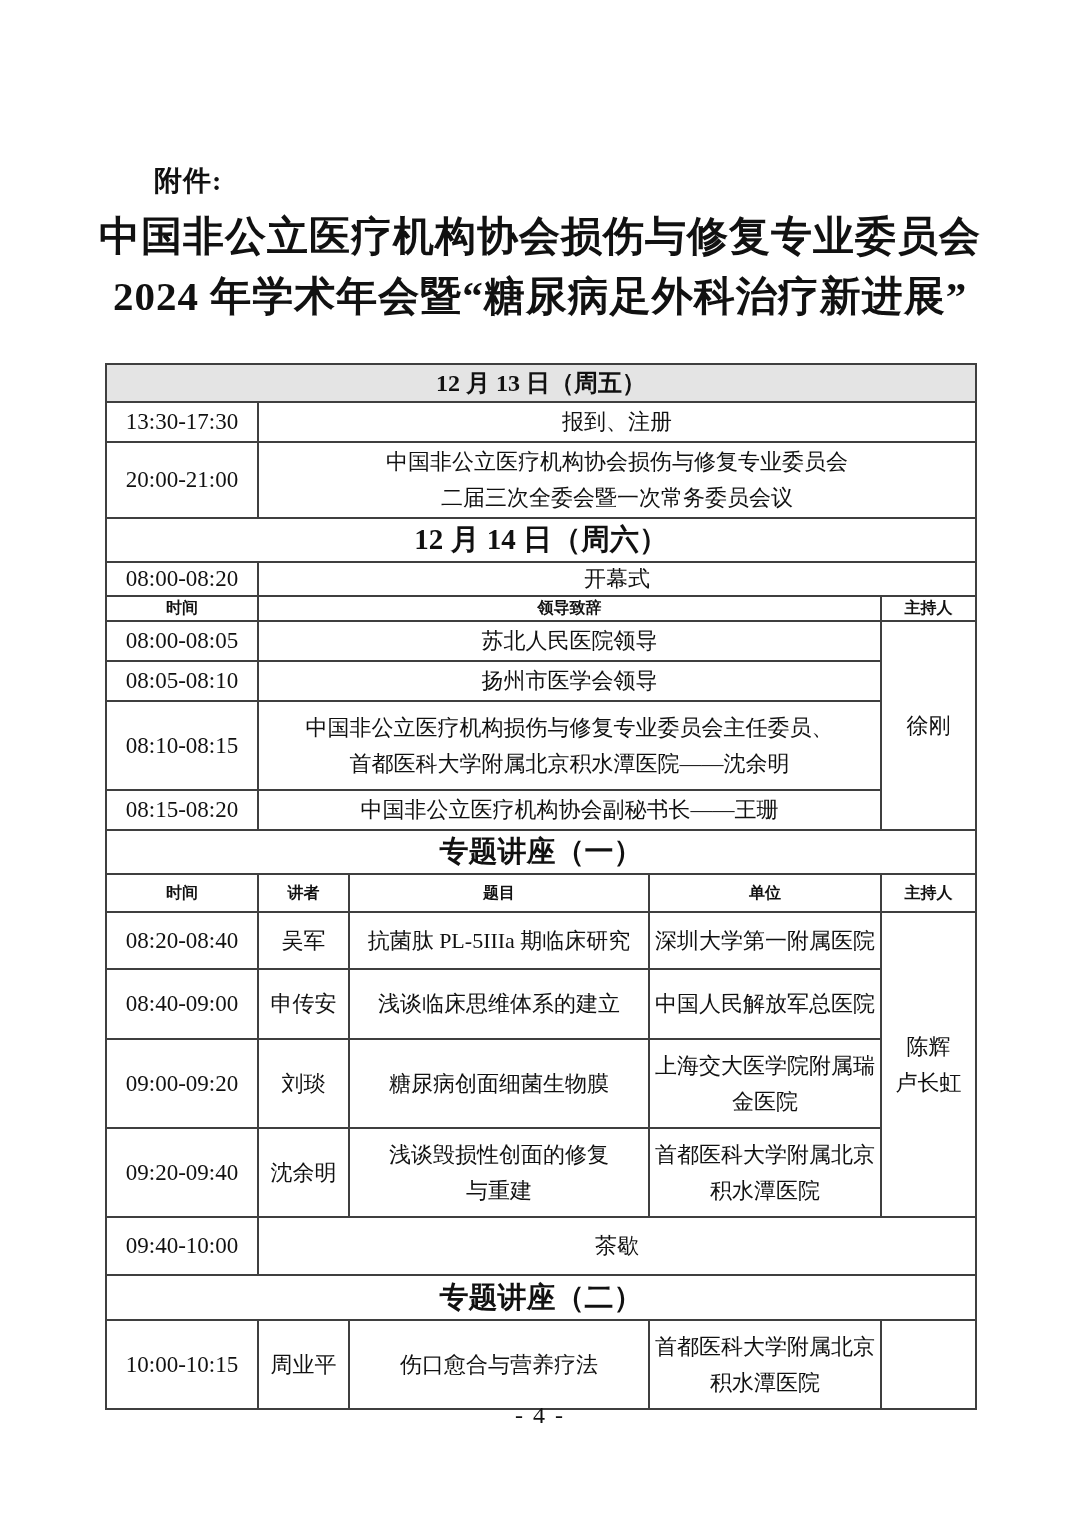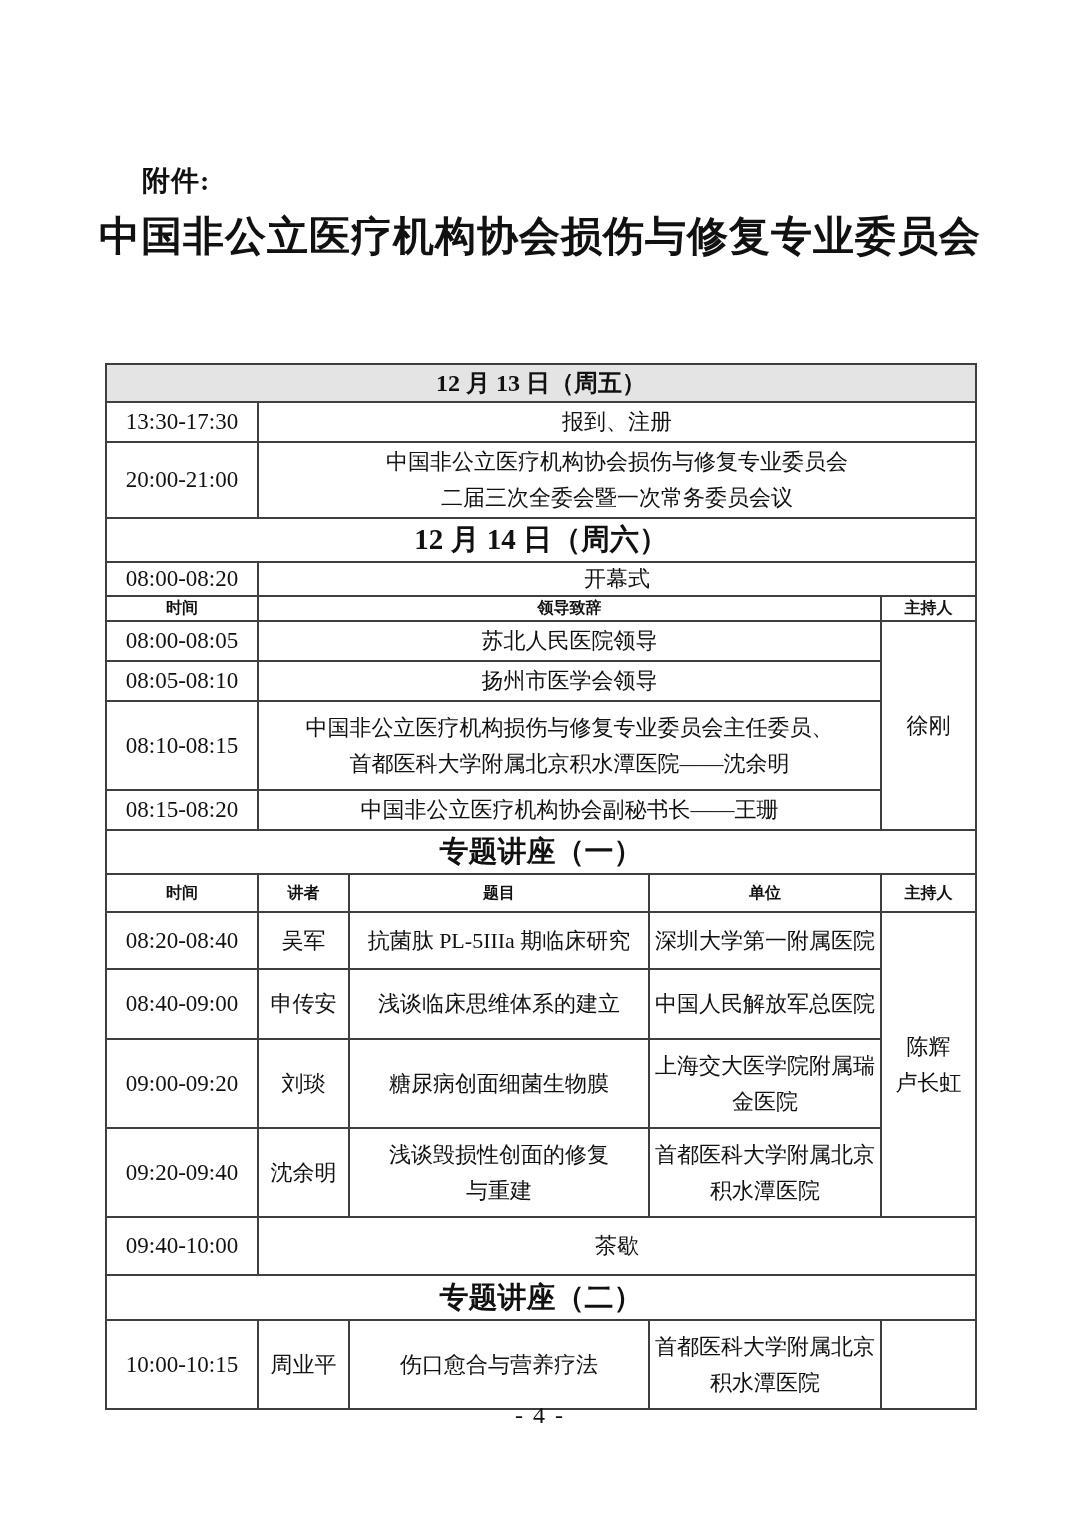--- a/index.html
+++ b/index.html
@@ -3,21 +3,21 @@
 <meta charset="utf-8">
 <style>
   html,body{margin:0;padding:0;}
   body{
     width:1080px;height:1528px;background:#ffffff;color:#111;
     font-family:"Liberation Serif","DejaVu Serif",serif;
     position:relative;overflow:hidden;
   }
   .page{position:absolute;inset:0;}
   .attachment{
-    position:absolute;left:142px;top:162px;
+    position:absolute;left:154px;top:162px;
     font-size:28px;font-weight:bold;letter-spacing:1px;
   }
   .title{
     position:absolute;left:0;top:206px;width:1080px;
     text-align:center;font-size:41px;font-weight:bold;line-height:60px;
     letter-spacing:1px;
   }
   table.schedule{
     position:absolute;left:105px;top:363px;width:870px;
     border-collapse:collapse;table-layout:fixed;
@@ -43,20 +43,21 @@
 </style>
 </head>
 <body>
 
 <div class="page">
 
   <div class="attachment">附件:</div>
 
   <div class="title">
     <div>中国非公立医疗机构协会损伤与修复专业委员会</div>
+    <div>2024 年学术年会暨“糖尿病足外科治疗新进展”</div>
   </div>
 
   <table class="schedule">
     <colgroup>
       <col style="width:152px">
         <col style="width:91px">
         <col style="width:300px">
         <col style="width:232px">
         <col style="width:95px">
     </colgroup>

